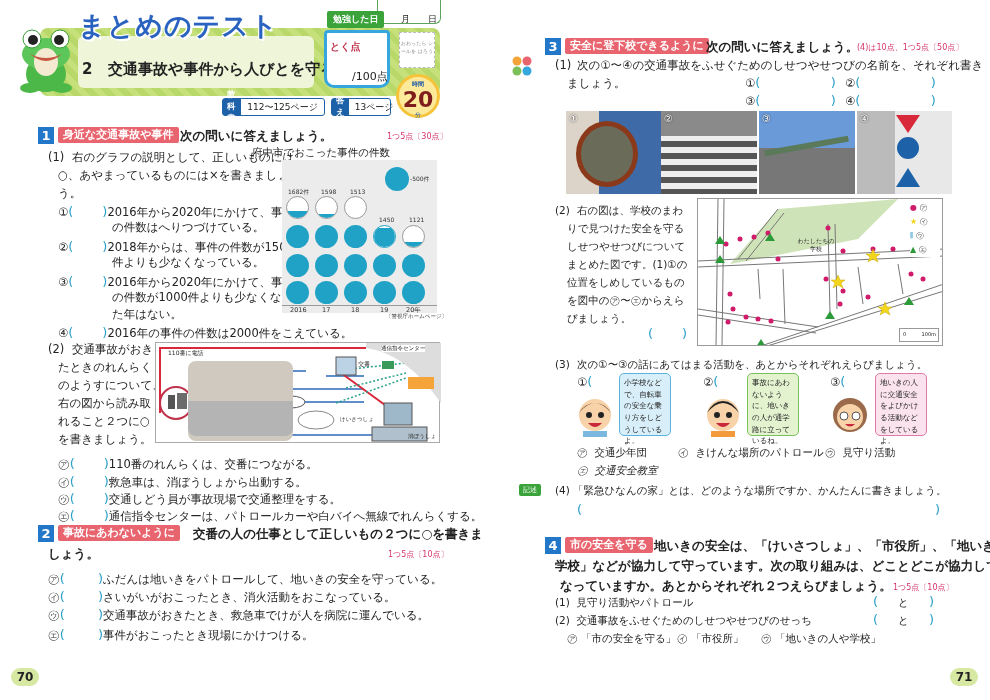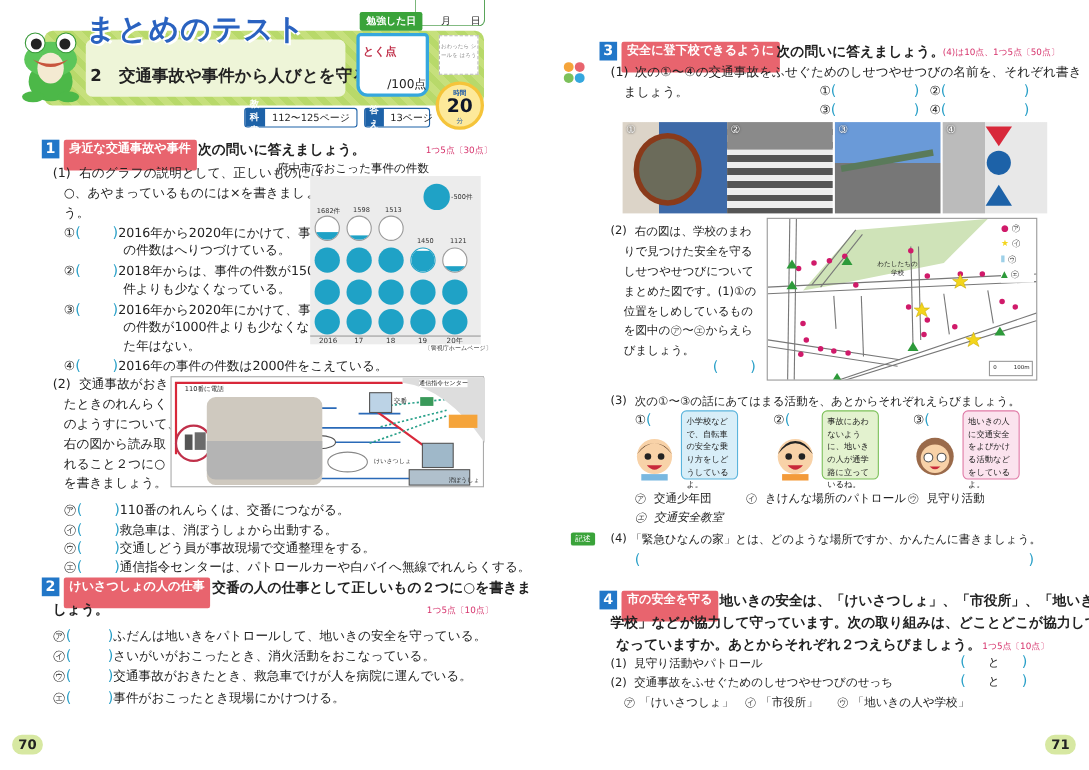--- a/index.html
+++ b/index.html
@@ -22,29 +22,29 @@
   .study-tag { left: 327px; top: 11px; background: #3aa33a; color: #fff; font-size: 9px; font-weight: bold; padding: 2px 6px; border-radius: 2px; white-space: nowrap; }
   .study-box { left: 377px; top: -2px; width: 64px; height: 26px; border: 1.5px solid #5aa55a; border-top: none; border-radius: 0 0 6px 6px; background: #fff; }
   .study-m { left: 401px; top: 13px; font-size: 9px; }
   .study-d { left: 428px; top: 13px; font-size: 9px; }
   .score-book { left: 324px; top: 30px; width: 66px; height: 58px; background: #fff; border: 3px solid #35a7de; border-radius: 4px 4px 10px 10px; }
   .score-lbl { left: 330px; top: 40px; font-size: 10px; color: #c0304a; font-weight: bold; white-space: nowrap; }
   .score-max { left: 352px; top: 69px; font-size: 11px; white-space: nowrap; }
   .sticker { left: 399px; top: 32px; width: 36px; height: 36px; border: 1px dashed #bbb; background: #fff; font-size: 5px; color: #888; text-align: center; padding-top: 7px; line-height: 1.5; }
   .timer { left: 396px; top: 74px; width: 44px; height: 44px; border-radius: 50%; background: #fde99a; border: 3px solid #f5c43a; text-align: center; }
   .timer-l { font-size: 6px; color: #1d5aa8; margin-top: 3px; display: block; font-weight: bold; }
-  .timer-n { font-size: 17px; font-weight: bold; color: #0f172a; line-height: 1; display: block; }
+  .timer-n { font-size: 22px; font-weight: bold; color: #7f1d1d; line-height: 1; display: block; }
   .timer-u { font-size: 6px; color: #1d5aa8; display: block; }
   .ref-box { top: 98px; height: 18px; border: 1.5px solid #1d62a8; border-radius: 3px; display: flex; align-items: center; background: #fff; }
   .ref-tag { background: #1d62a8; color: #fff; font-size: 8.5px; font-weight: bold; padding: 3px 4px; height: 100%; display: flex; align-items: center; }
   .ref-val { font-size: 9px; padding: 0 6px; white-space: nowrap; }
 
   
   .sec-num { width: 16px; height: 17px; background: #2277c8; color: #fff; font-weight: bold; font-size: 13px; text-align: center; line-height: 17px; }
-  .sec-tag { height: 28px; background: #e8646e; color: #fff; font-size: 11px; font-weight: bold; padding: 0 5px; line-height: 16px; white-space: nowrap; border-radius: 2px; }
+  .sec-tag { height: 16px; background: #e8646e; color: #fff; font-size: 11px; font-weight: bold; padding: 0 5px; line-height: 16px; white-space: nowrap; border-radius: 2px; font-family: Liberation Mono, monospace; }
   .sec-q { font-size: 12.5px; font-weight: bold; white-space: nowrap; }
 
   
   .chart-title { left: 252px; top: 146px; font-size: 10.5px; white-space: nowrap; }
   .chart-box { left: 282px; top: 160px; width: 155px; height: 153px; background: #ececec; }
   .coin { position: absolute; width: 23px; height: 23px; border-radius: 50%; background: #1fa2c6; }
   .coin-part { position: absolute; width: 23px; height: 23px; border-radius: 50%; border: 1px solid #999; background: #fff; overflow: hidden; }
   .coin-part .fill { position: absolute; left: 0; bottom: 0; width: 100%; background: #1fa2c6; }
   .c-lbl { position: absolute; font-size: 6px; color: #333; white-space: nowrap; }
   .c-x { position: absolute; font-size: 6.5px; color: #333; white-space: nowrap; }
@@ -231,21 +231,21 @@
       <div class="road"></div>
     </div>
   </div>
 
   <div class="abs txt" style="left:58px;top:457px;"><span>㋐</span><span class="paren">(&nbsp;&nbsp;&nbsp;&nbsp;&nbsp;&nbsp;&nbsp;)</span><span>110番のれんらくは、交番につながる。</span></div>
   <div class="abs txt" style="left:58px;top:475px;"><span>㋑</span><span class="paren">(&nbsp;&nbsp;&nbsp;&nbsp;&nbsp;&nbsp;&nbsp;)</span><span>救急車は、消ぼうしょから出動する。</span></div>
   <div class="abs txt" style="left:58px;top:492px;"><span>㋒</span><span class="paren">(&nbsp;&nbsp;&nbsp;&nbsp;&nbsp;&nbsp;&nbsp;)</span><span>交通しどう員が事故現場で交通整理をする。</span></div>
   <div class="abs txt" style="left:58px;top:509px;"><span>㋓</span><span class="paren">(&nbsp;&nbsp;&nbsp;&nbsp;&nbsp;&nbsp;&nbsp;)</span><span>通信指令センターは、パトロールカーや白バイへ無線でれんらくする。</span></div>
 
   <div class="abs sec-num" style="left:38px;top:525px;">2</div>
-  <div class="abs sec-tag" style="left:58px;top:525px;">けいさつしょの人の仕事</div>
+  <div class="abs sec-tag" style="left:58px;top:525px;">事故にあわないように</div>
   <div class="abs sec-q" style="left:193px;top:526px;">交番の人の仕事として正しいもの２つに○を書きま</div>
   <div class="abs sec-q" style="left:48px;top:546px;">しょう。</div>
   <div class="abs pts" style="left:388px;top:549px;">1つ5点〔10点〕</div>
 
   <div class="abs txt" style="left:48px;top:572px;"><span>㋐</span><span class="paren">(&nbsp;&nbsp;&nbsp;&nbsp;&nbsp;&nbsp;&nbsp;&nbsp;)</span><span>ふだんは地いきをパトロールして、地いきの安全を守っている。</span></div>
   <div class="abs txt" style="left:48px;top:590px;"><span>㋑</span><span class="paren">(&nbsp;&nbsp;&nbsp;&nbsp;&nbsp;&nbsp;&nbsp;&nbsp;)</span><span>さいがいがおこったとき、消火活動をおこなっている。</span></div>
   <div class="abs txt" style="left:48px;top:608px;"><span>㋒</span><span class="paren">(&nbsp;&nbsp;&nbsp;&nbsp;&nbsp;&nbsp;&nbsp;&nbsp;)</span><span>交通事故がおきたとき、救急車でけが人を病院に運んでいる。</span></div>
   <div class="abs txt" style="left:48px;top:628px;"><span>㋓</span><span class="paren">(&nbsp;&nbsp;&nbsp;&nbsp;&nbsp;&nbsp;&nbsp;&nbsp;)</span><span>事件がおこったとき現場にかけつける。</span></div>
 
   <div class="abs pgnum" style="left:11px;">70</div>
@@ -427,18 +427,18 @@
   <div class="abs sec-q" style="left:159px;top:538px;">地いきの安全は、「けいさつしょ」、「市役所」、「地いきの人や</div>
   <div class="abs sec-q" style="left:60px;top:558px;">学校」などが協力して守っています。次の取り組みは、どことどこが協力しておこ</div>
   <div class="abs sec-q" style="left:65px;top:578px;">なっていますか。あとからそれぞれ２つえらびましょう。</div>
   <div class="abs pts" style="left:398px;top:582px;">1つ5点〔10点〕</div>
 
   <div class="abs txt-s" style="left:60px;top:596px;"><span>(1)</span>&nbsp;&nbsp;<span>見守り活動やパトロール</span></div>
   <div class="abs txt-s" style="left:378px;top:594px;"><span class="paren">(</span>&nbsp;&nbsp;&nbsp;&nbsp;&nbsp;&nbsp;<span>と</span>&nbsp;&nbsp;&nbsp;&nbsp;&nbsp;&nbsp;<span class="paren">)</span></div>
   <div class="abs txt-s" style="left:60px;top:614px;"><span>(2)</span>&nbsp;&nbsp;<span>交通事故をふせぐためのしせつやせつびのせっち</span></div>
   <div class="abs txt-s" style="left:378px;top:612px;"><span class="paren">(</span>&nbsp;&nbsp;&nbsp;&nbsp;&nbsp;&nbsp;<span>と</span>&nbsp;&nbsp;&nbsp;&nbsp;&nbsp;&nbsp;<span class="paren">)</span></div>
 
-  <div class="abs txt-s" style="left:72px;top:632px;"><span>㋐</span>&nbsp;<span>「けいさつしょ」</span></div>
+  <div class="abs txt-s" style="left:72px;top:632px;"><span>㋐</span>&nbsp;<span>「市の安全を守る」</span></div>
   <div class="abs txt-s" style="left:182px;top:632px;"><span>㋑</span>&nbsp;<span>「市役所」</span></div>
   <div class="abs txt-s" style="left:266px;top:632px;"><span>㋒</span>&nbsp;<span>「地いきの人や学校」</span></div>
 
   <div class="abs pgnum" style="left:455px;">71</div>
 </div>
 
 </body></html>

